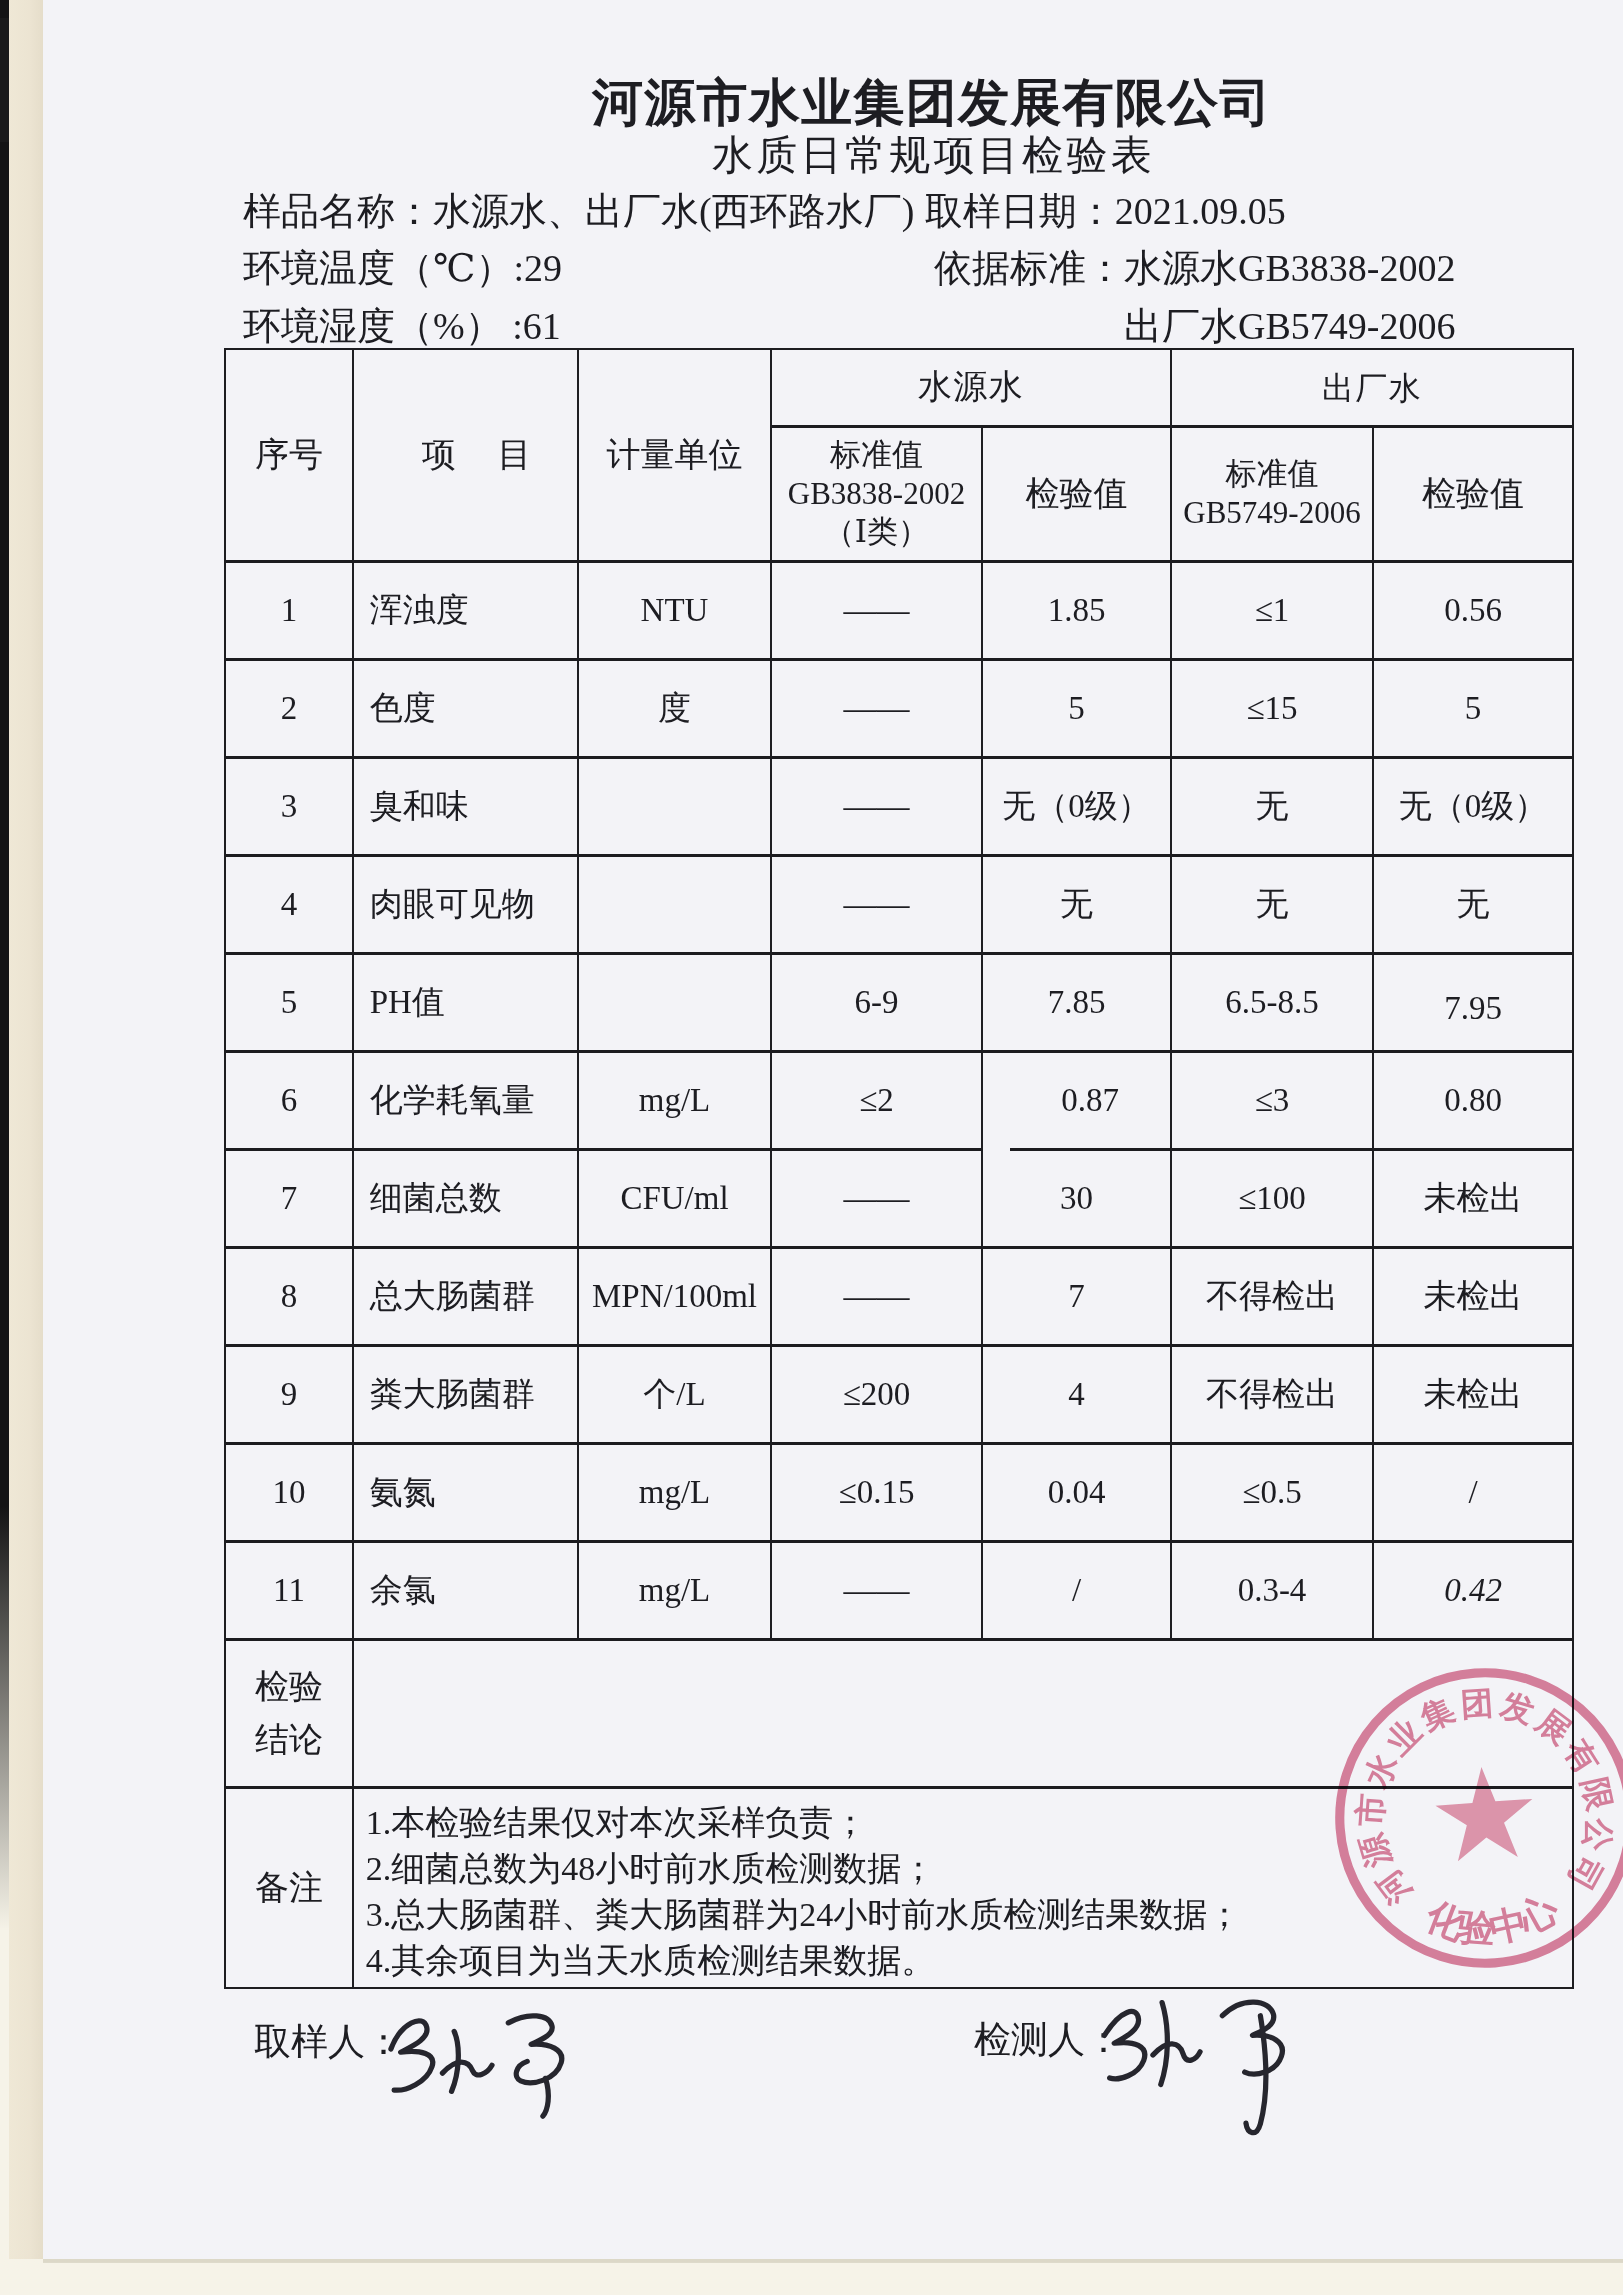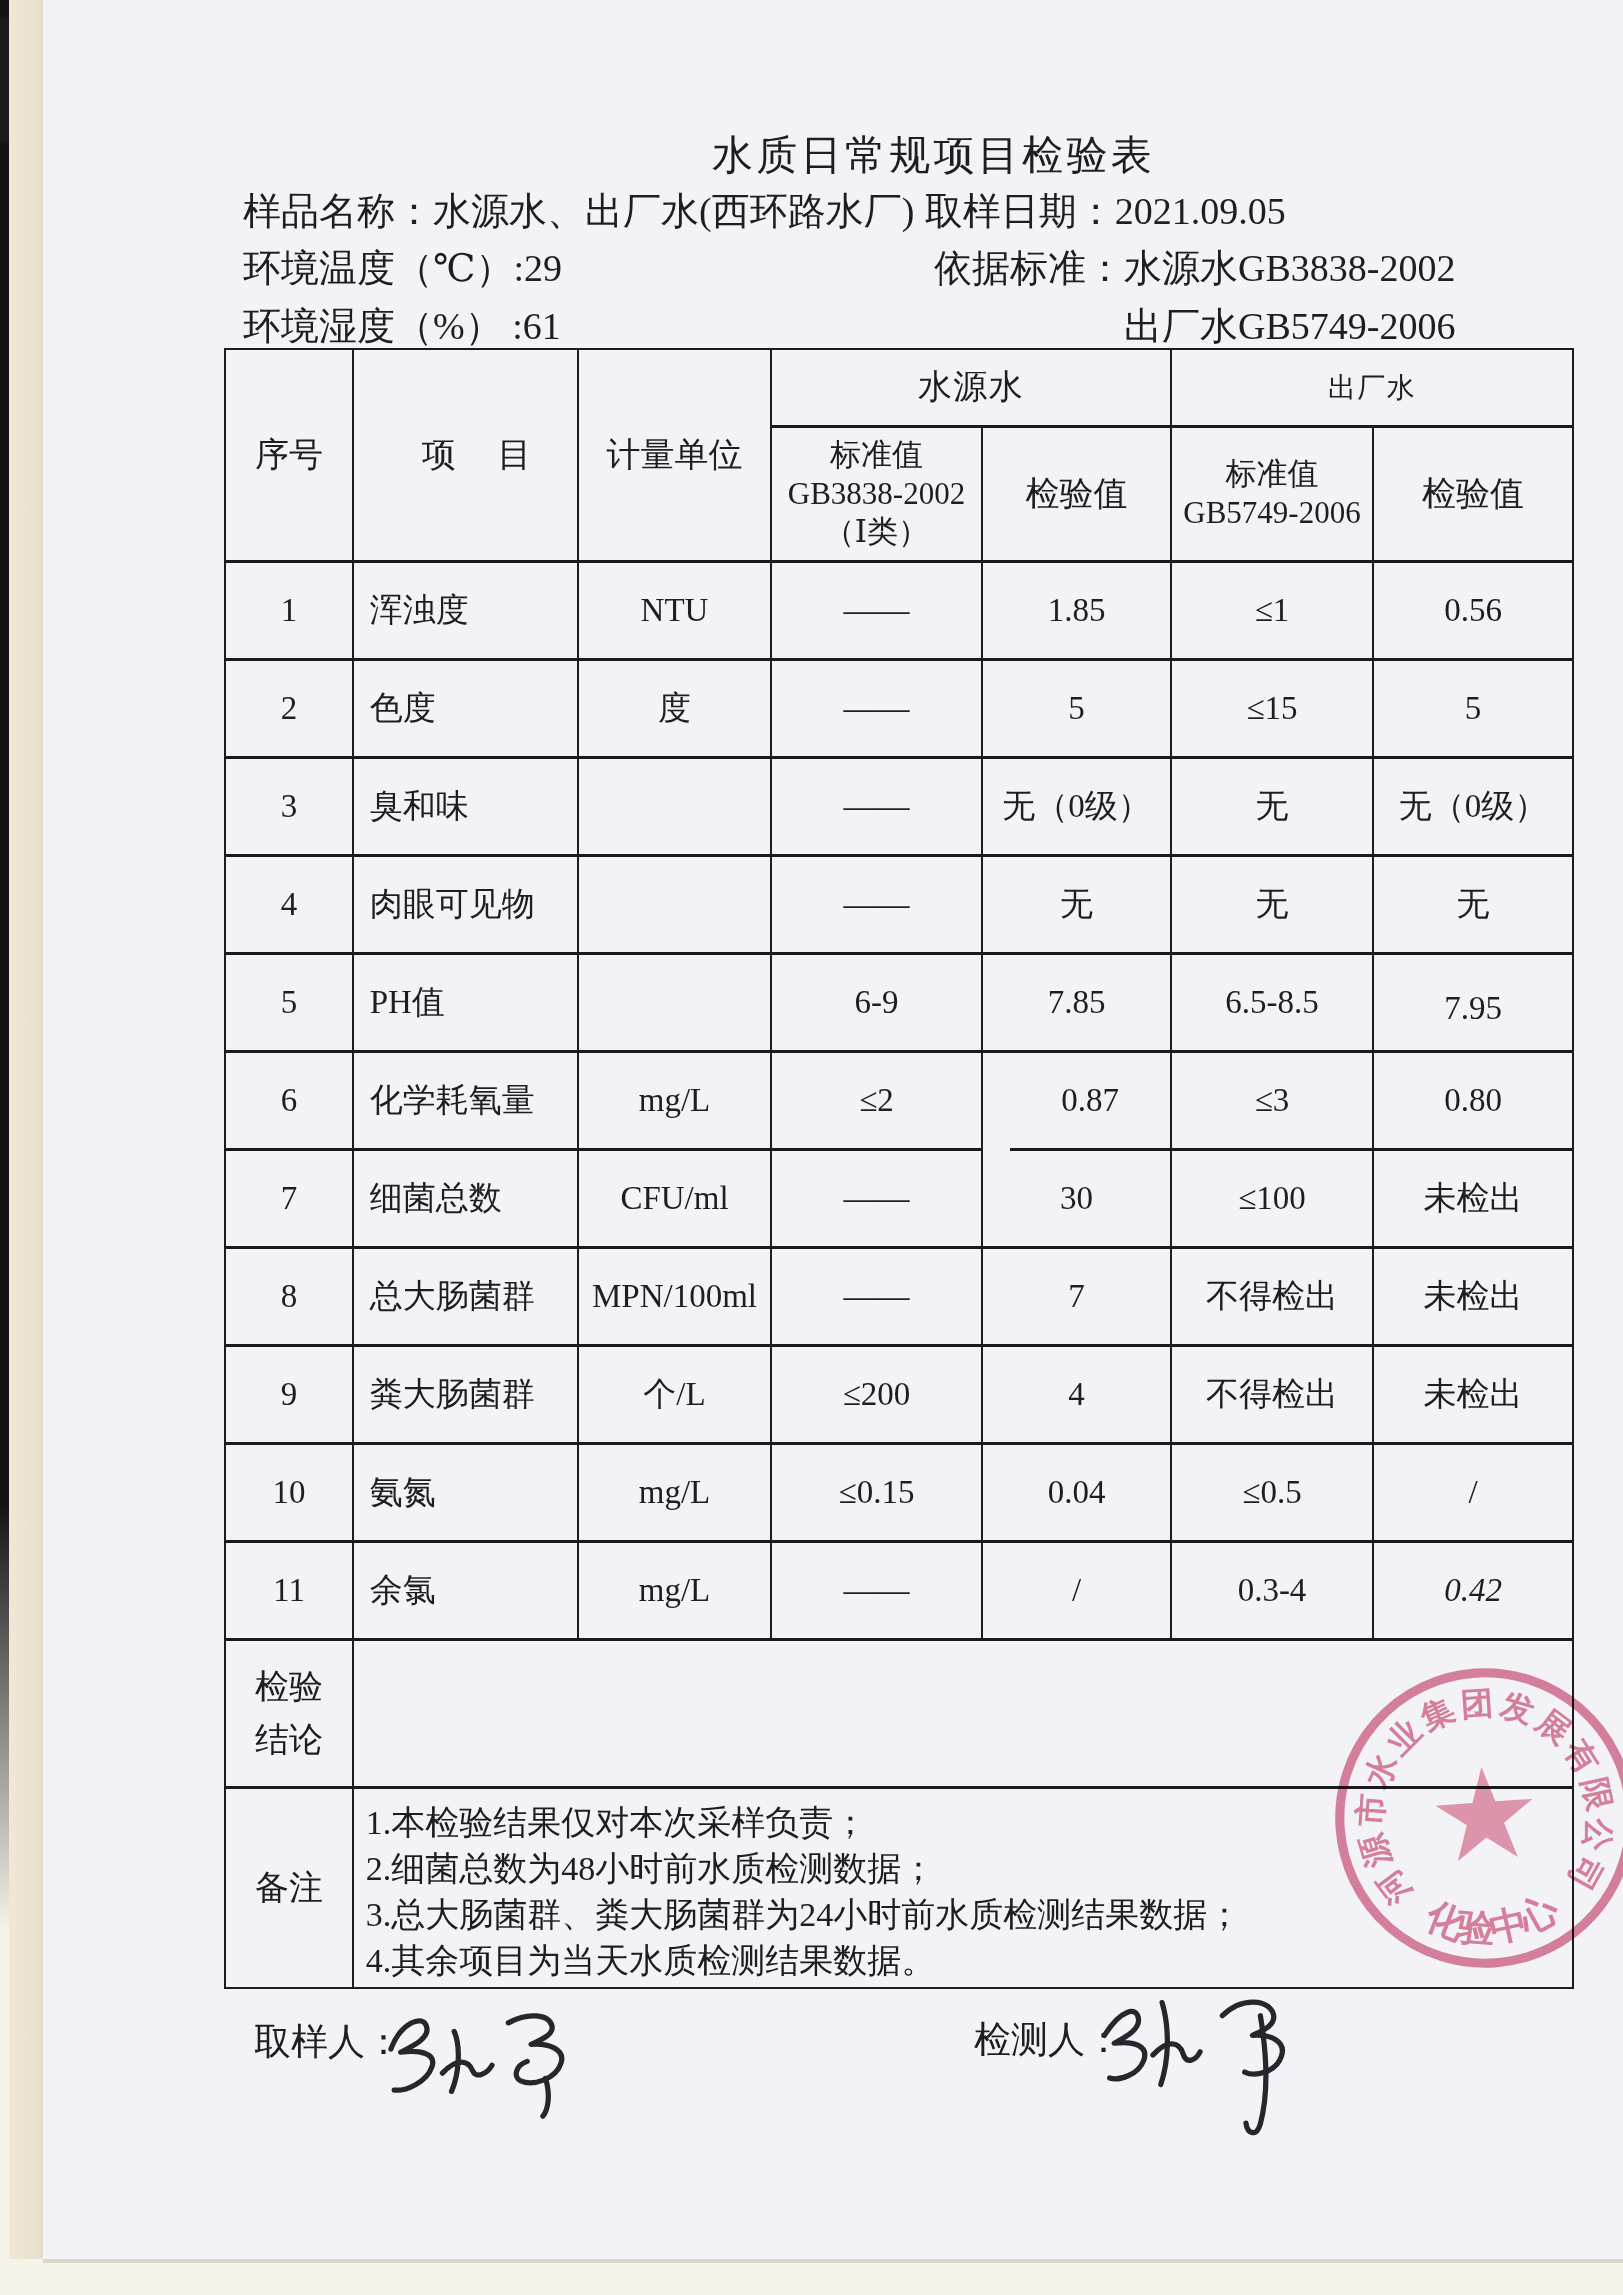--- a/index.html
+++ b/index.html
@@ -42,21 +42,21 @@
   .cell{border-right:2px solid #1e1e22;border-bottom:3.3px solid #1b1b1f;
     display:flex;align-items:center;justify-content:center;text-align:center;
     font-size:33px;box-sizing:border-box;line-height:1.25;}
   .nocr{border-right:none;}
   .nobb{border-bottom:none;}
   .prewrap{white-space:pre-line;}
   .h-no{grid-area:1/1/3/2;font-size:34px;}
   .h-item{grid-area:1/2/3/3;font-size:34px;letter-spacing:3.9px;padding-left:26px;}
   .h-unit{grid-area:1/3/3/4;font-size:34px;}
   .h-src{grid-area:1/4/2/6;font-size:34px;letter-spacing:1.3px;}
-  .h-fac{grid-area:1/6/2/8;font-size:28px;letter-spacing:1.3px;}
+  .h-fac{grid-area:1/6/2/8;font-size:32px;letter-spacing:1.3px;}
   .h-srcstd{grid-area:2/4/3/5;font-size:31px;}
   .h-srcval{grid-area:2/5/3/6;font-size:34px;}
   .h-facstd{grid-area:2/6/3/7;font-size:31px;}
   .h-facval{grid-area:2/7/3/8;font-size:34px;}
   .c-item{justify-content:flex-start;text-align:left;padding-left:15.7px;}
   .concl-label{grid-area:14/1/15/2;font-size:34px;line-height:1.55;}
   .concl-value{grid-area:14/2/15/8;}
   .rem-label{grid-area:15/1/16/2;font-size:34px;}
   .rem-content{grid-area:15/2/16/8;display:block;padding:10.5px 0 0 11.8px;
     text-align:left;}
@@ -76,20 +76,21 @@
 </style>
 </head>
 <body>
 
 <div class="edge-black"></div>
 <div class="edge-smudge"></div>
 <div class="edge-beige"></div>
 
 <div class="paper">
 
+  <div class="company-title">河源市水业集团发展有限公司</div>
   <div class="report-title">水质日常规项目检验表</div>
 
   <div class="info-line l1">
     <span>样品名称：</span><span>水源水、出厂水(西环路水厂)</span><span class="gap-left">取样日期：</span><span>2021.09.05</span>
   </div>
   <div class="info-line l2">环境温度（℃）:29</div>
   <div class="info-line l2r">
     <span>依据标准：</span><span>水源水GB3838-2002</span>
   </div>
   <div class="info-line l3">环境湿度（%）  :61</div>

